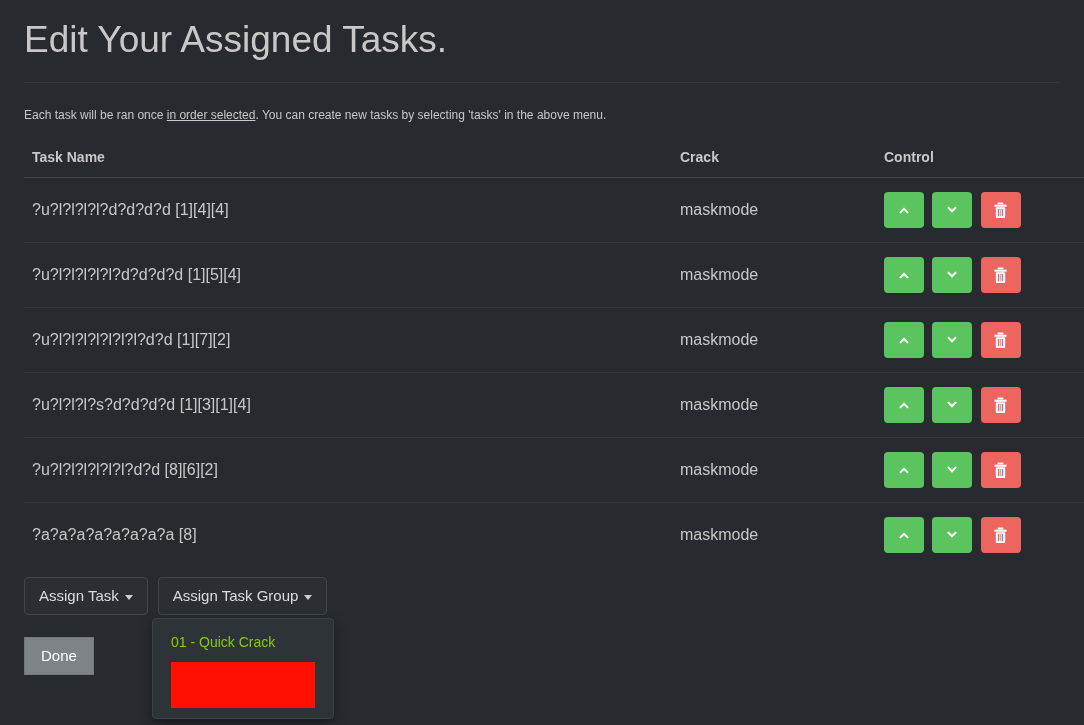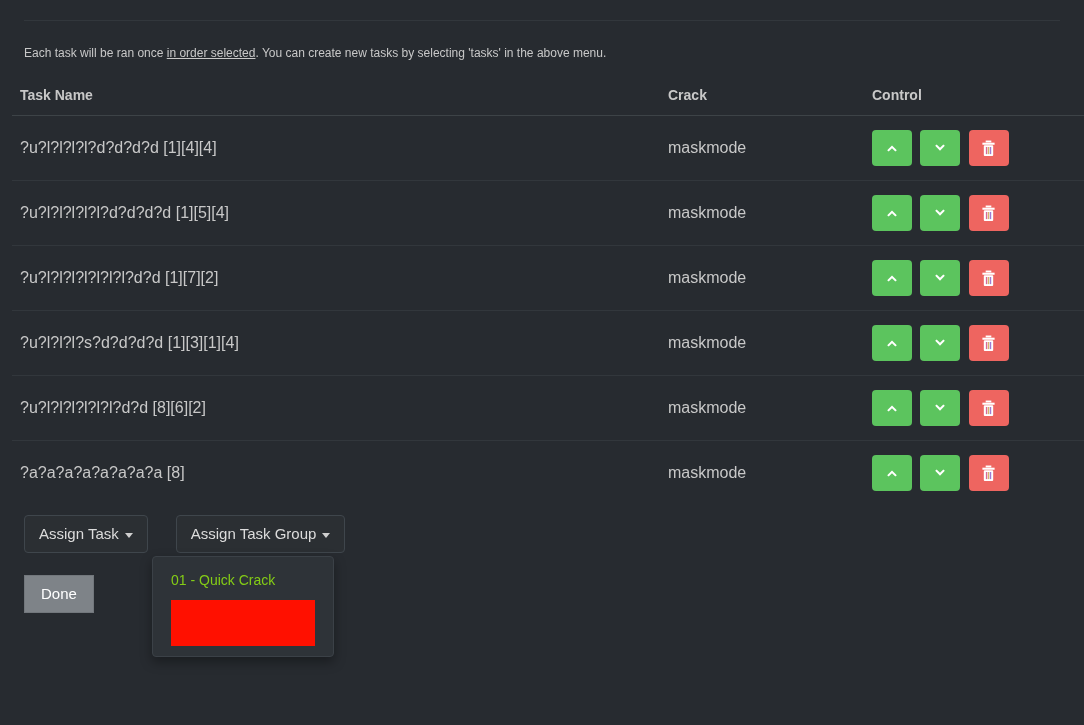--- a/index.html
+++ b/index.html
@@ -43,21 +43,21 @@
     font-size: 12px;
     line-height: 20px;
     color: #c8c8c8;
   }
   .intro .ul {
     text-decoration: underline;
   }
 
   
   .table-wrap {
-    margin: 24px 24px 0 12px;
+    margin: 24px 24px 0 24px;
   }
   table.tasks {
     width: 1036px;
     border-collapse: collapse;
     table-layout: fixed;
   }
   table.tasks th {
     text-align: left;
     font-size: 14px;
     font-weight: bold;
@@ -118,21 +118,21 @@
 
   
   .footer-area {
     position: relative;
     margin: 10px 24px 0 24px;
     height: 160px;
   }
   .btn-row {
     display: flex;
     align-items: flex-end;
-    gap: 28px;
+    gap: 10px;
   }
   .btn-dark {
     background: #2b2f33;
     color: #dcdcdc;
     border: 1px solid #3f464c;
     border-radius: 4px;
     font-size: 15px;
     font-family: "Liberation Sans", sans-serif;
     padding: 9px 14px;
     cursor: pointer;
@@ -186,20 +186,23 @@
     margin: 5px 18px 0 18px;
     height: 46px;
     background: #ff1000;
   }
 </style>
 </head>
 <body>
 
 <div class="page">
 
+  <div class="page-header">
+    <h1 class="page-title">Edit Your Assigned Tasks.</h1>
+  </div>
   <div class="header-rule"></div>
 
   <p class="intro">
     <span>Each task will be ran once </span><span class="ul">in order selected</span><span>. You can create new tasks by selecting 'tasks' in the above menu.</span>
   </p>
 
   <div class="table-wrap">
     <table class="tasks">
       <thead>
         <tr>

